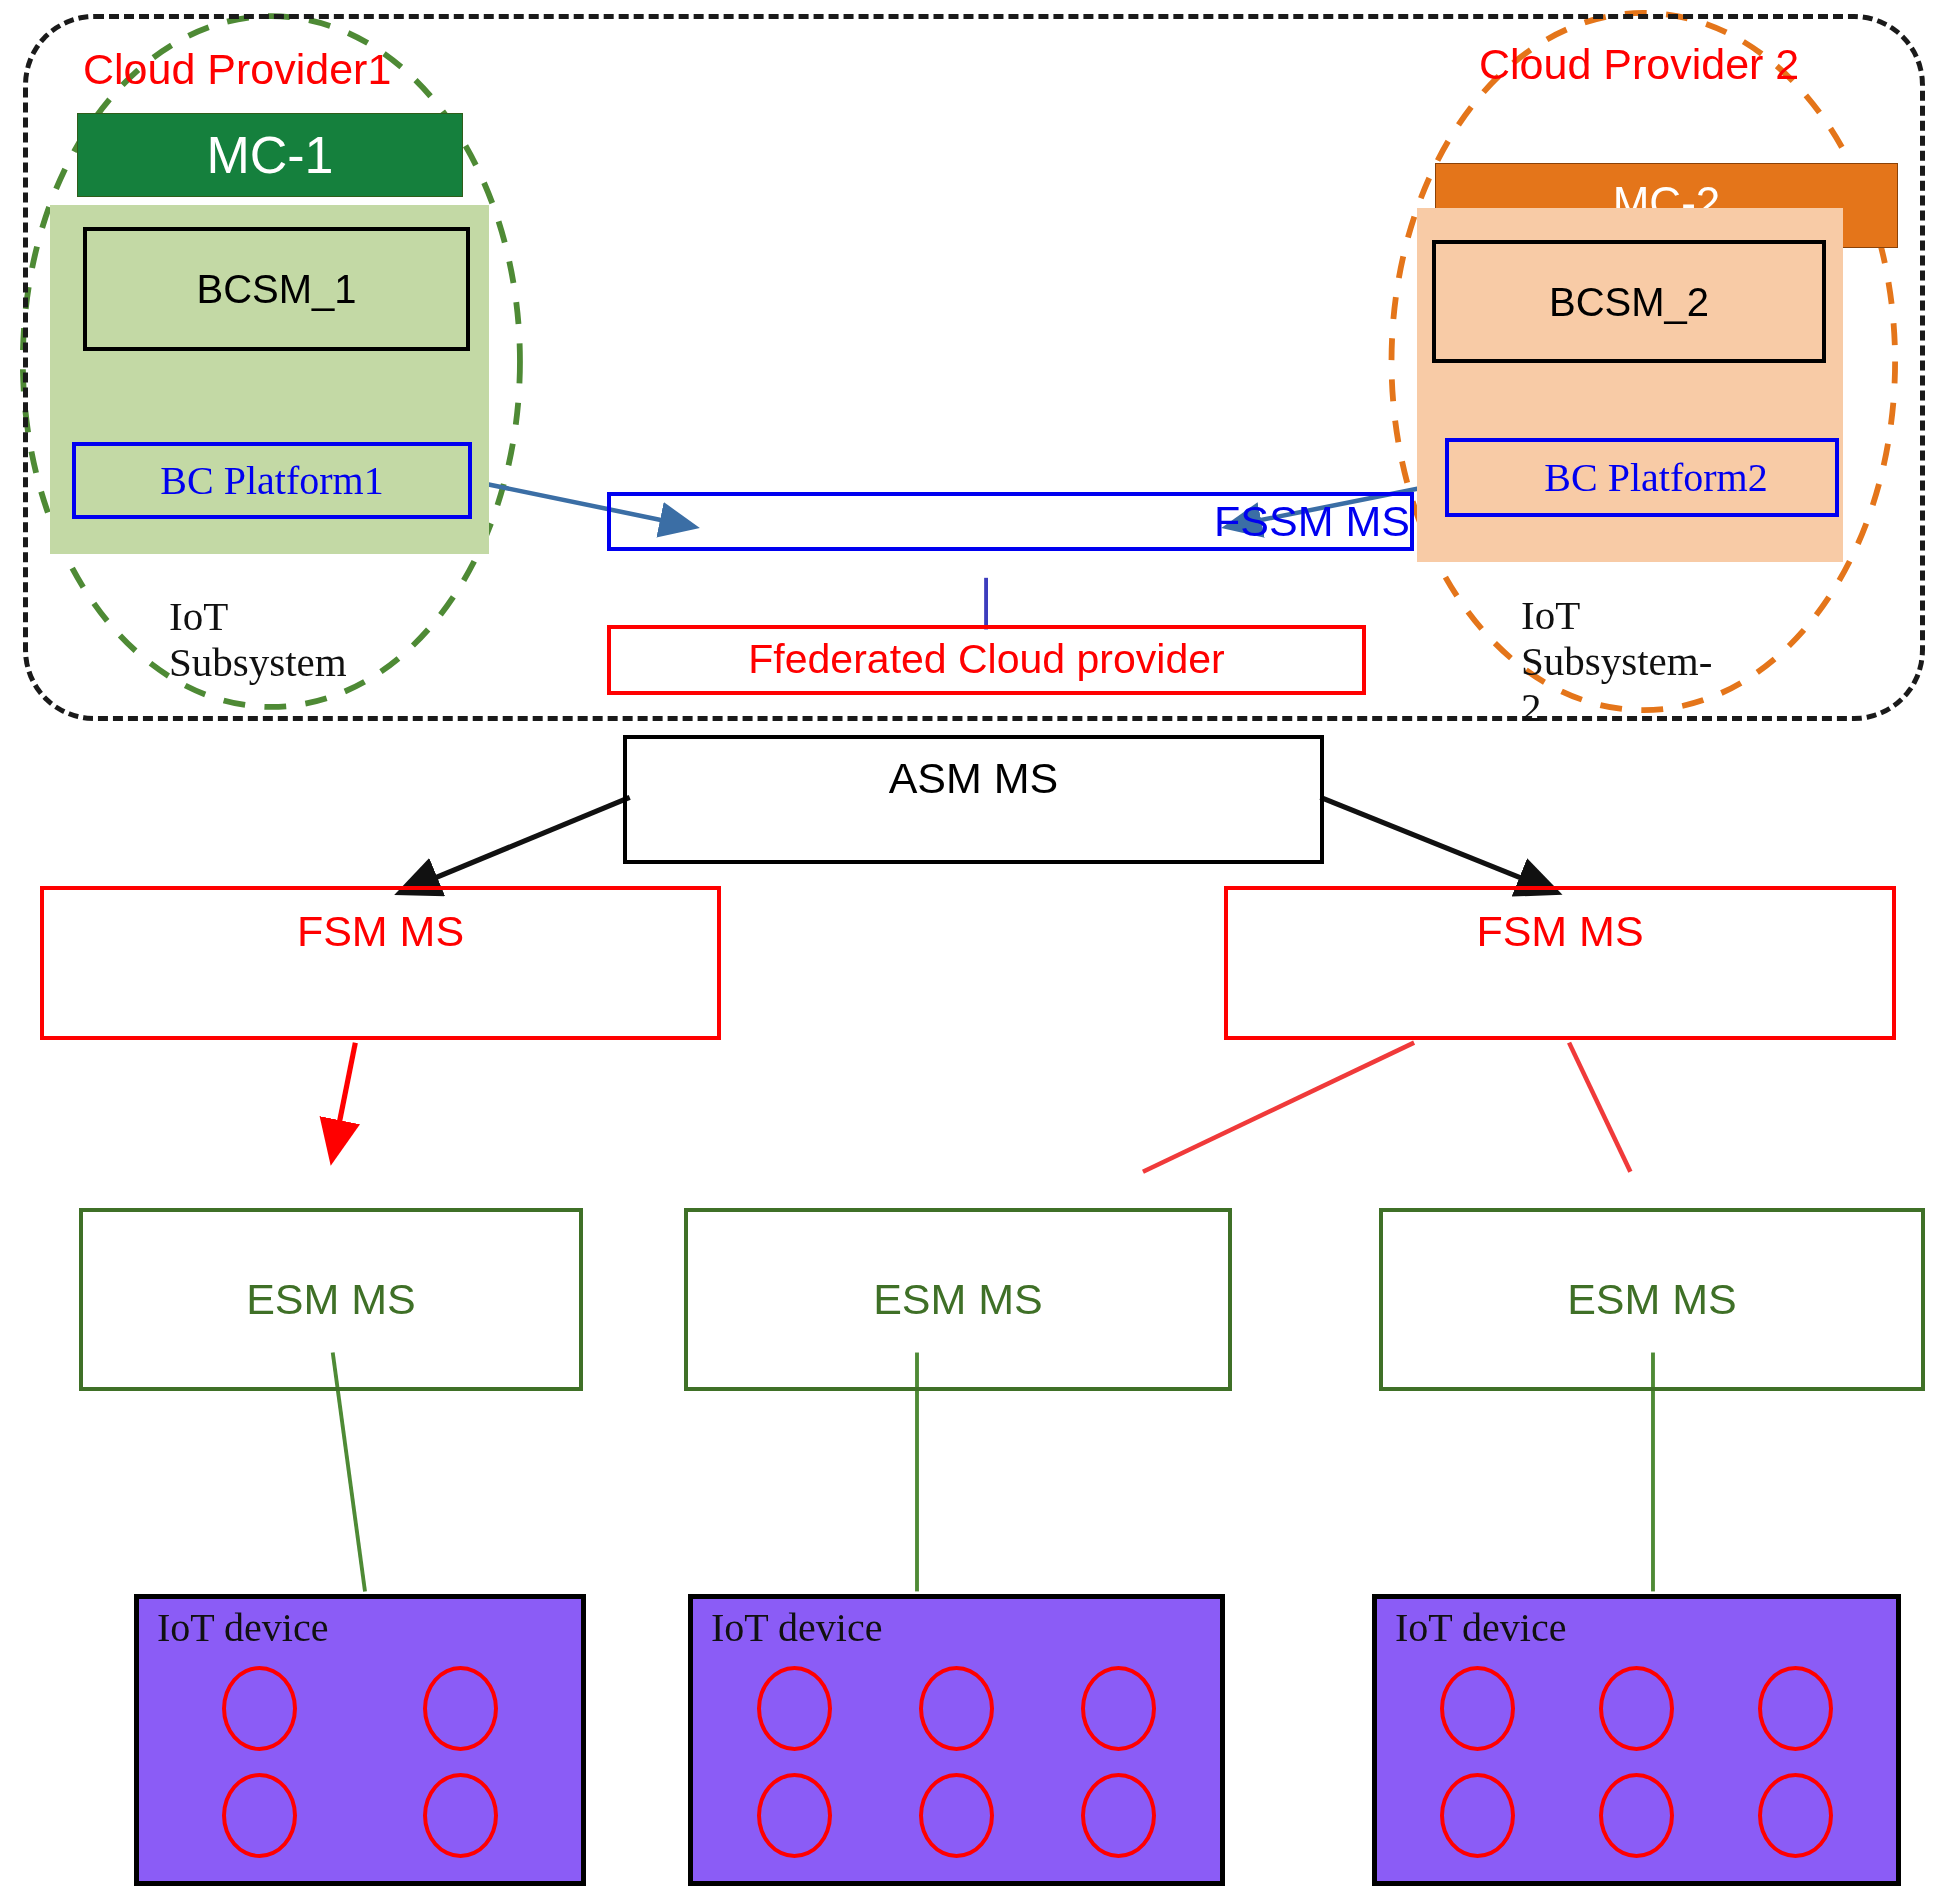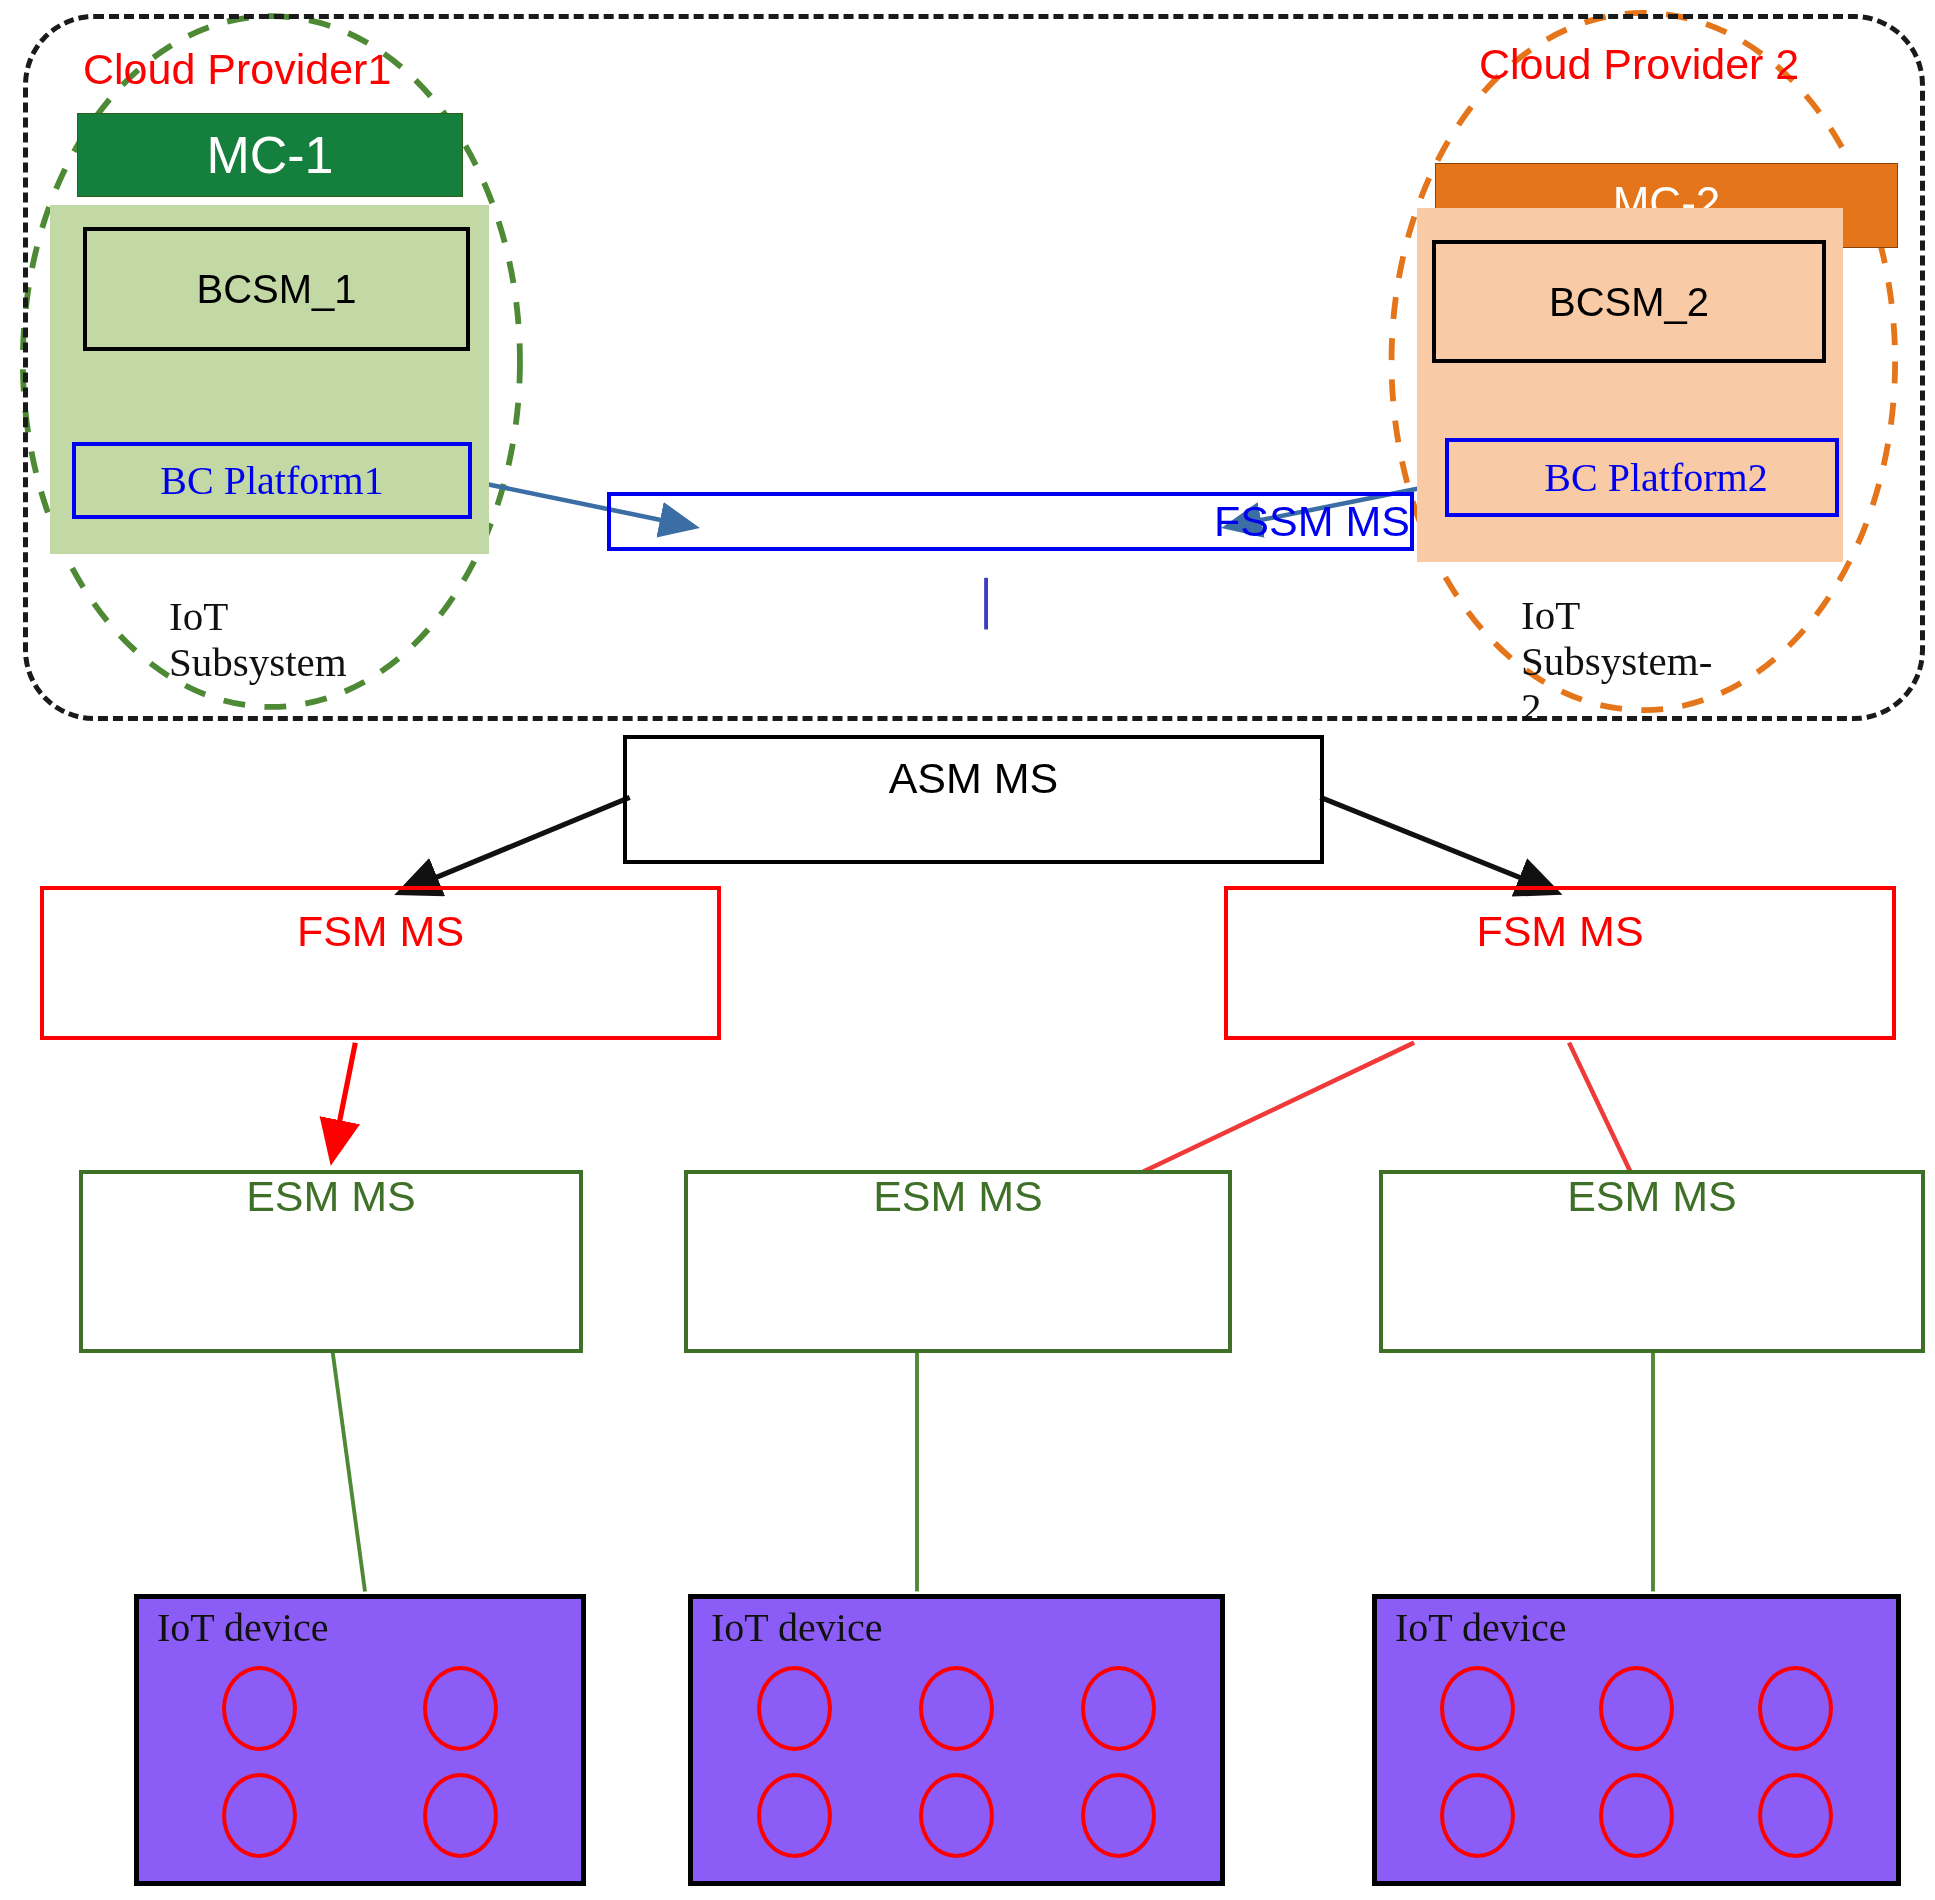--- a/index.html
+++ b/index.html
@@ -132,21 +132,22 @@
     border: 4.5px solid #ff0000;
     color: #ff0000;
     font-size: 43px;
     padding-top: 19.4px;
   }
   
   .esm {
     border: 4.5px solid #3f7027;
     color: #3f7027;
     font-size: 43px;
-    align-items: flex-start;
+    align-items: center;
+    margin-top: 38px;
   }
 
   
   .iot-box {
     position: absolute;
     box-sizing: border-box;
     border: 5.2px solid #000000;
     background: #8b5cf6;
     text-align: center;
   }
@@ -265,20 +266,23 @@
   </div>
 
   <div class="sub-label" style="left:1521px; top:593px; white-space:pre;">IoT
 Subsystem-
 2</div>
 
   <div class="node fssm" style="left:607px; top:492px; width:807px; height:59px;text-align:right;">
     <span>FSSM MS</span>
   </div>
 
+  <div class="node fedcloud" style="left:607px; top:625px; width:759px; height:70px;">
+    <span>Ffederated Cloud provider</span>
+  </div>
 
   <div class="node asm" style="left:623px; top:735px; width:701px; height:129px;">
     <span>ASM MS</span>
   </div>
 
   <div class="node fsm" style="left:40px; top:886px; width:681px; height:154px;">
     <span>FSM MS</span>
   </div>
 
   <div class="node fsm" style="left:1224px; top:886px; width:672px; height:154px;">

